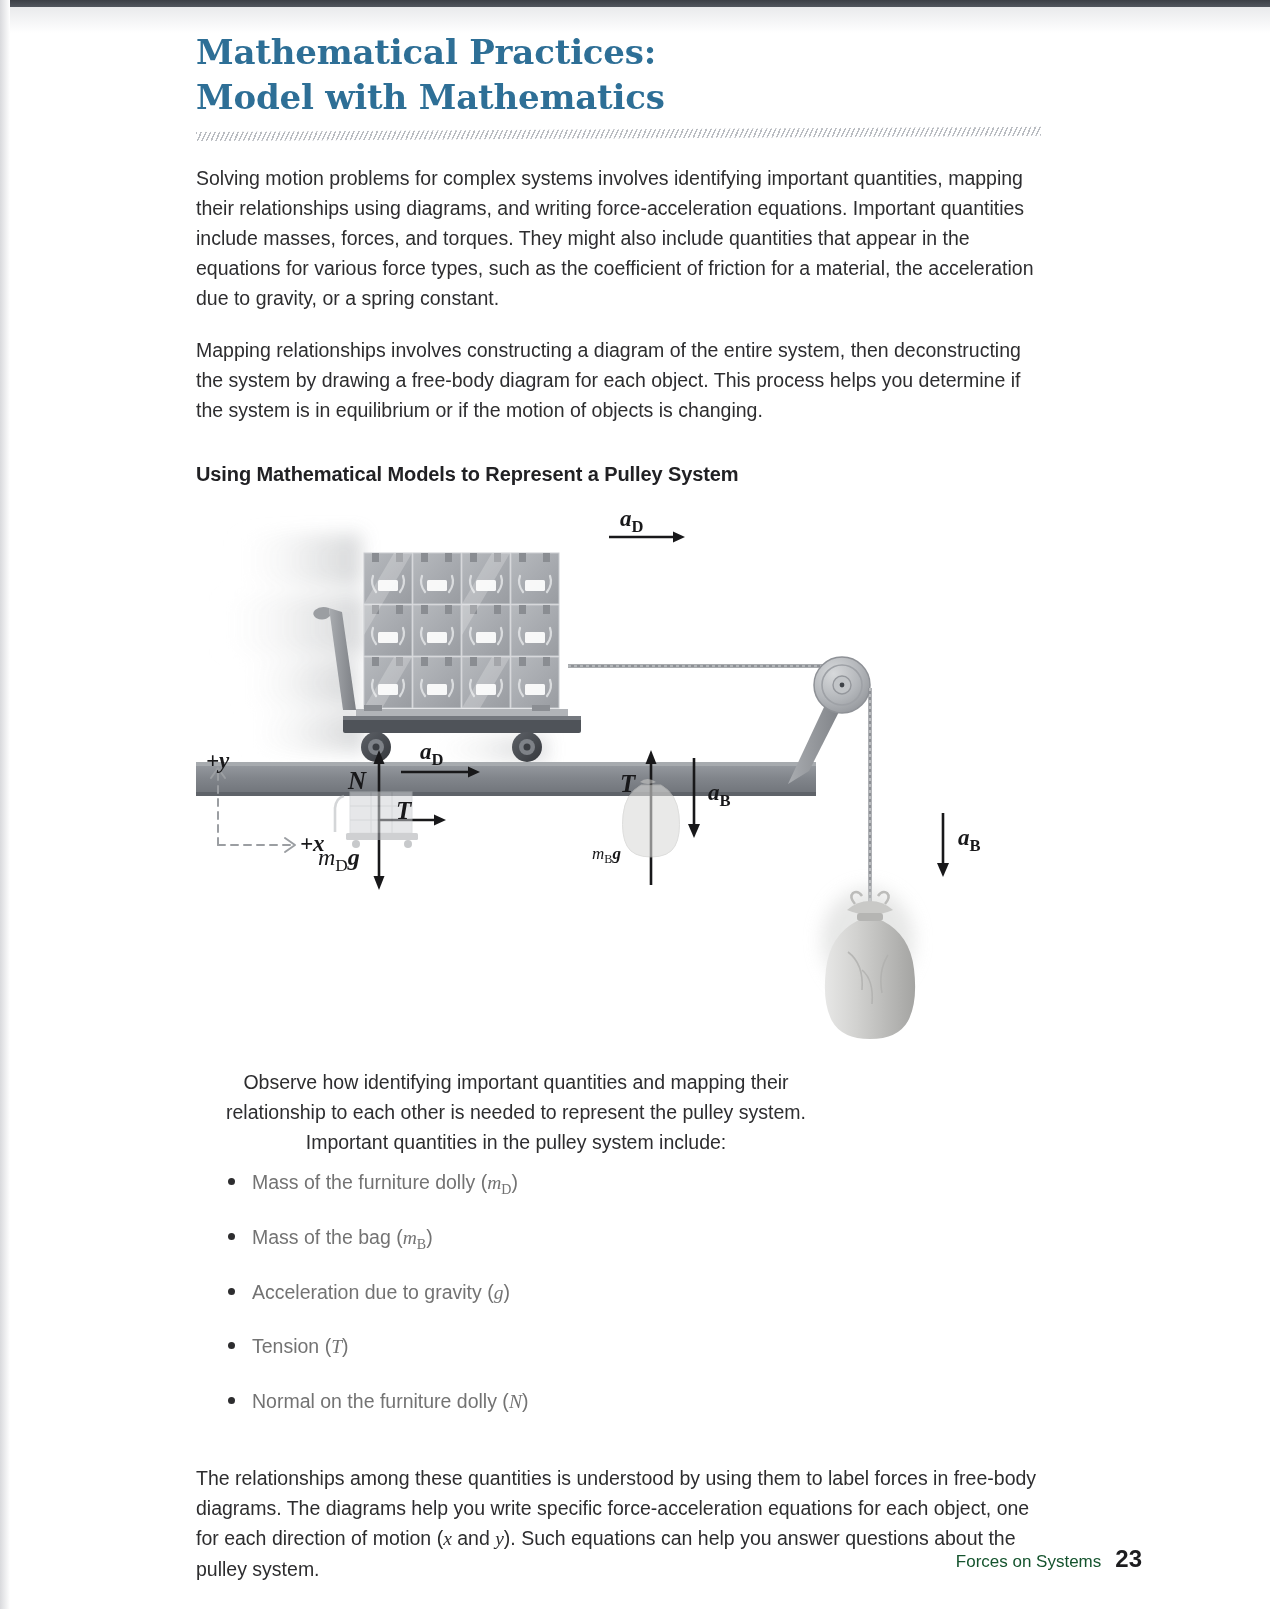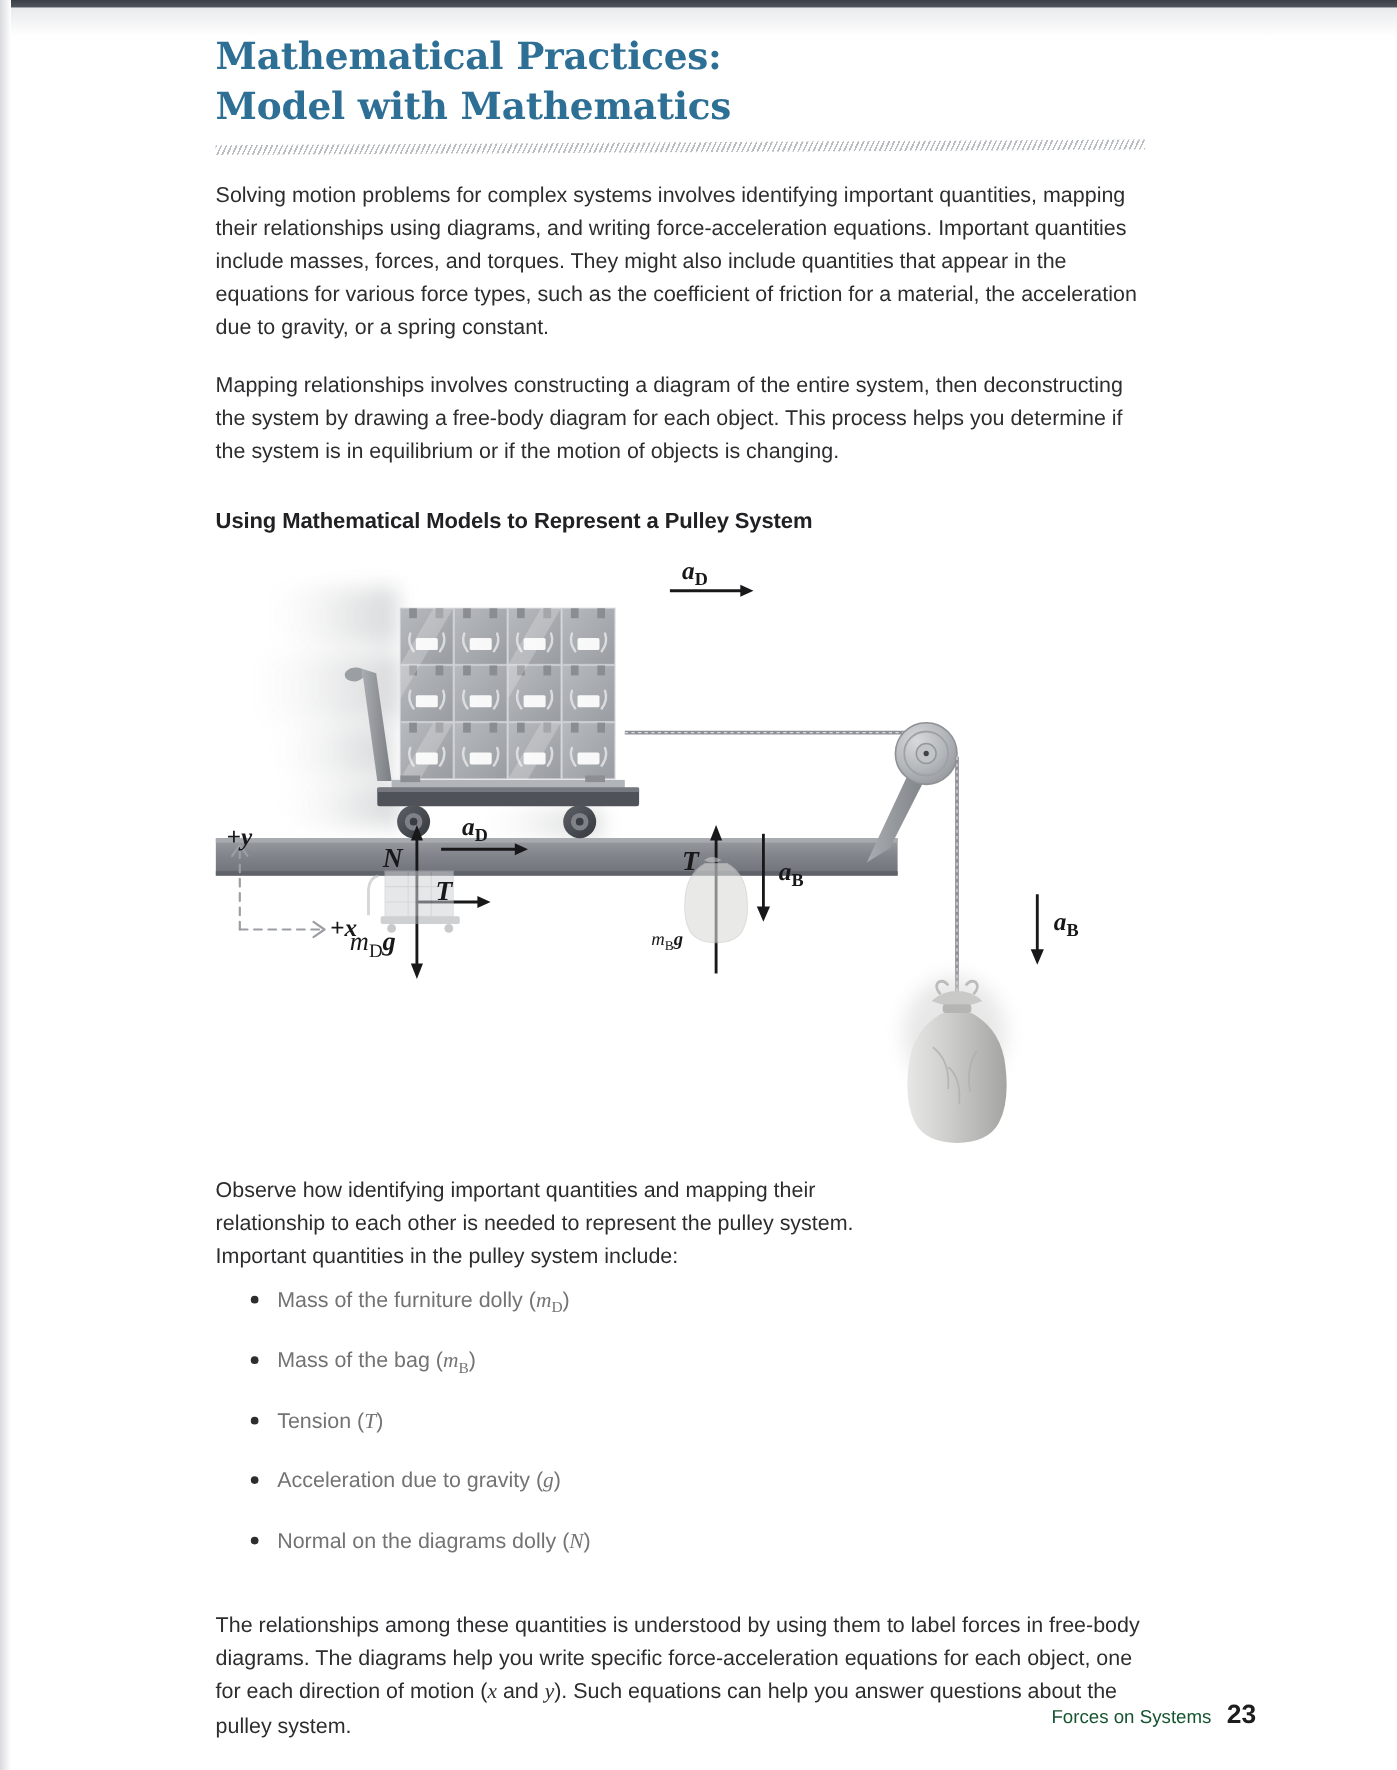--- a/index.html
+++ b/index.html
@@ -60,21 +60,21 @@
 
   p.body{
     margin:0;
     padding-top:22px;
     font-size:19.5px;
     line-height:30px;
     color:#2d2d2f;
     font-family:"Liberation Sans", sans-serif;
     max-width:845px;
   }
-  p.body.narrow{max-width:640px;}
+  p.body.narrow{max-width:640px;text-align:center;}
 
   .fig-title{
     font-size:20px;
     font-weight:bold;
     color:#212124;
     margin:0;
     padding-top:38px;
     letter-spacing:-0.1px;
   }
 
@@ -468,27 +468,27 @@
     <p class="body narrow">Observe how identifying important quantities and mapping their relationship to each other is needed to represent the pulley system. Important quantities in the pulley system include:</p>
 
     <ul class="qlist">
       <li>
         <span class="dot"></span><span>Mass of the furniture dolly (</span><span class="mathit">m</span><sub class="sm">D</sub><span>)</span>
       </li>
       <li>
         <span class="dot"></span><span>Mass of the bag (</span><span class="mathit">m</span><sub class="sm">B</sub><span>)</span>
       </li>
       <li>
+        <span class="dot"></span><span>Acceleration due to gravity (</span><span class="mathit">g</span><sub class="sm"></sub><span>)</span>
+      </li>
+      <li>
         <span class="dot"></span><span>Tension (</span><span class="mathit">T</span><sub class="sm"></sub><span>)</span>
       </li>
       <li>
-        <span class="dot"></span><span>Acceleration due to gravity (</span><span class="mathit">g</span><sub class="sm"></sub><span>)</span>
-      </li>
-      <li>
-        <span class="dot"></span><span>Normal on the diagrams dolly (</span><span class="mathit">N</span><sub class="sm"></sub><span>)</span>
+        <span class="dot"></span><span>Normal on the furniture dolly (</span><span class="mathit">N</span><sub class="sm"></sub><span>)</span>
       </li>
     </ul>
 
     <p class="body"><span>The relationships among these quantities is understood by using them to label forces in free-body diagrams. The diagrams help you write specific force-acceleration equations for each object, one for each direction of motion (</span><span class="mathit">x</span><span> and </span><span class="mathit">y</span><span>). Such equations can help you answer questions about the pulley system.</span></p>
 
   </div>
 
   <div class="footer">
     <span class="sect">Forces on Systems</span><span class="pg">23</span>
   </div>

